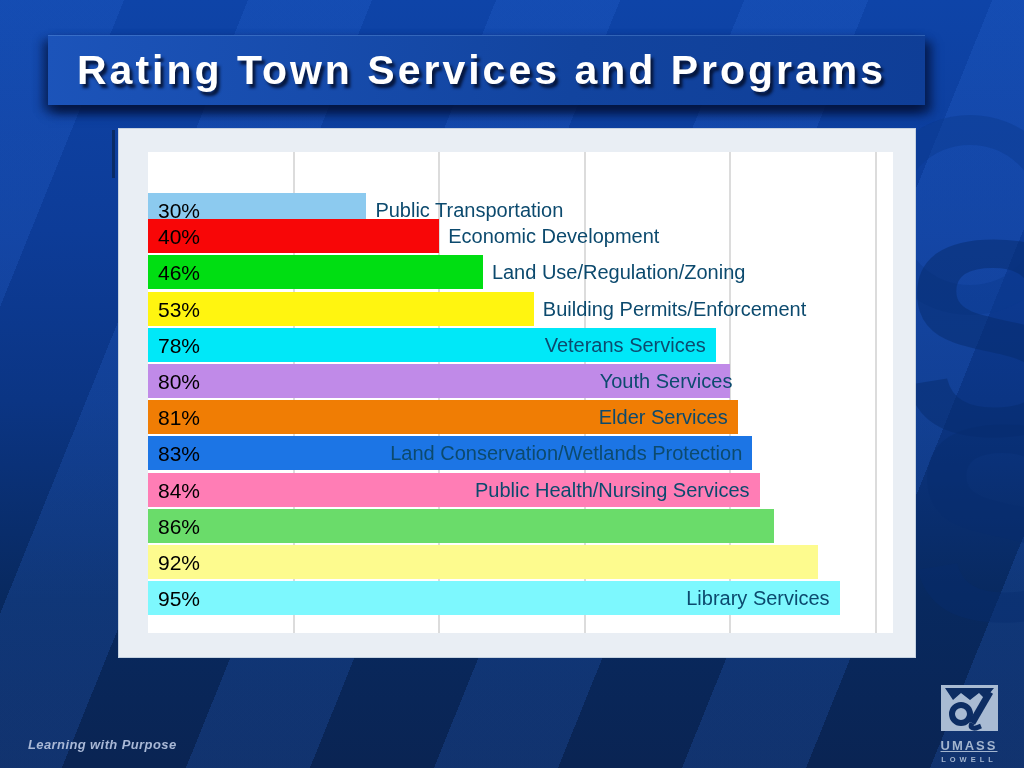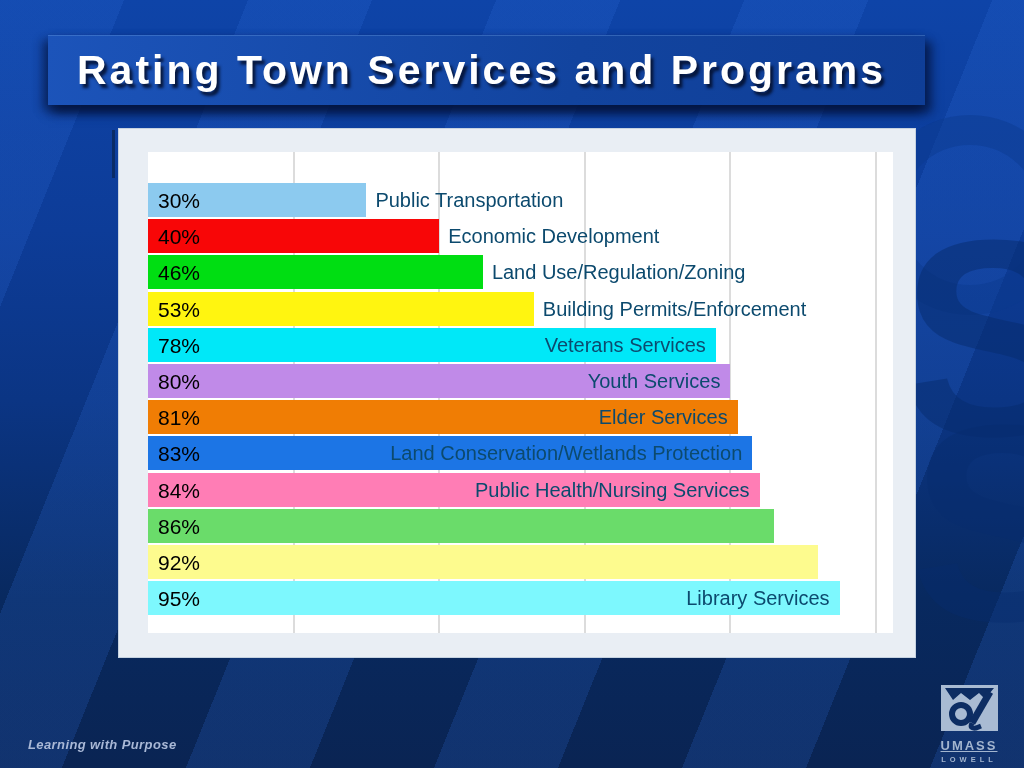--- a/index.html
+++ b/index.html
@@ -72,21 +72,21 @@
   <div class="chart-panel">
     <div class="plot">
       <div id="gridlines">
           <div class="gridline" style="left: 144.6px;"></div>
           <div class="gridline" style="left: 290.2px;"></div>
           <div class="gridline" style="left: 435.8px;"></div>
           <div class="gridline" style="left: 581.4px;"></div>
           <div class="gridline" style="left: 727px;"></div>
         </div>
       <div id="bars">
-          <div class="bar-row" style="top: 31px;">
+          <div class="bar-row" style="top: 41px;">
             <div class="bar" style="width: 218.4px; background: rgb(140, 202, 239);"></div>
             <span class="bar-value">30%</span>
             <span class="bar-label" style="left: 227.4px;">Public Transportation</span>
           </div>
           <div class="bar-row" style="top: 67.2px;">
             <div class="bar" style="width: 291.2px; background: rgb(248, 6, 7);"></div>
             <span class="bar-value">40%</span>
             <span class="bar-label" style="left: 300.2px;">Economic Development</span>
           </div>
           <div class="bar-row" style="top: 103.4px;">
@@ -97,21 +97,21 @@
           <div class="bar-row" style="top: 139.6px;">
             <div class="bar" style="width: 385.84px; background: rgb(255, 245, 16);"></div>
             <span class="bar-value">53%</span>
             <span class="bar-label" style="left: 394.84px;">Building Permits/Enforcement</span>
           </div>
           <div class="bar-row" style="top: 175.8px;">
             <div class="bar" style="width: 567.84px; background: rgb(0, 232, 248);"></div>
             <span class="bar-value">78%</span>
             <span class="bar-label inside" style="right: 187.16px;">Veterans Services</span>
           </div>
-          <div class="bar-row" style="top: 212px;">
+          <div class="bar-row" style="top: 212px; padding-left: 12px;">
             <div class="bar" style="width: 582.4px; background: rgb(192, 138, 232);"></div>
             <span class="bar-value">80%</span>
             <span class="bar-label inside" style="right: 172.6px;">Youth Services</span>
           </div>
           <div class="bar-row" style="top: 248.2px;">
             <div class="bar" style="width: 589.68px; background: rgb(240, 125, 4);"></div>
             <span class="bar-value">81%</span>
             <span class="bar-label inside" style="right: 165.32px;">Elder Services</span>
           </div>
           <div class="bar-row" style="top: 284.4px;">

